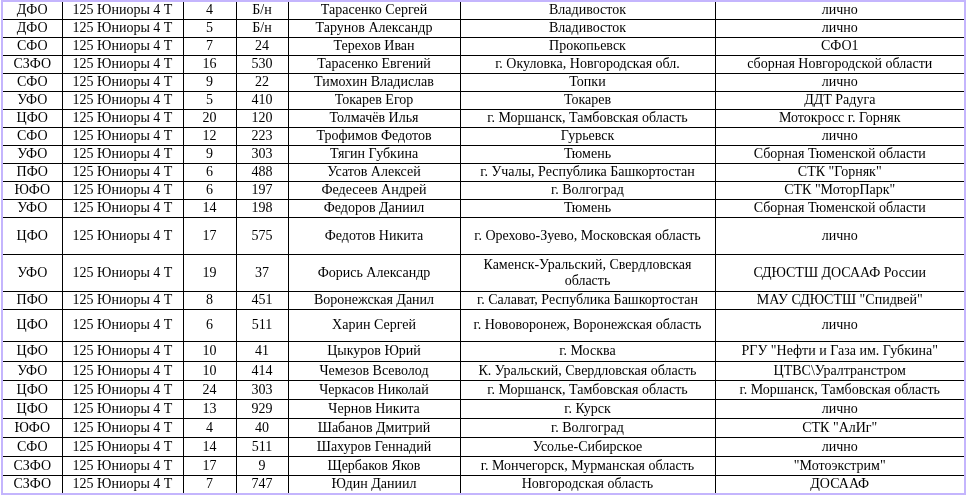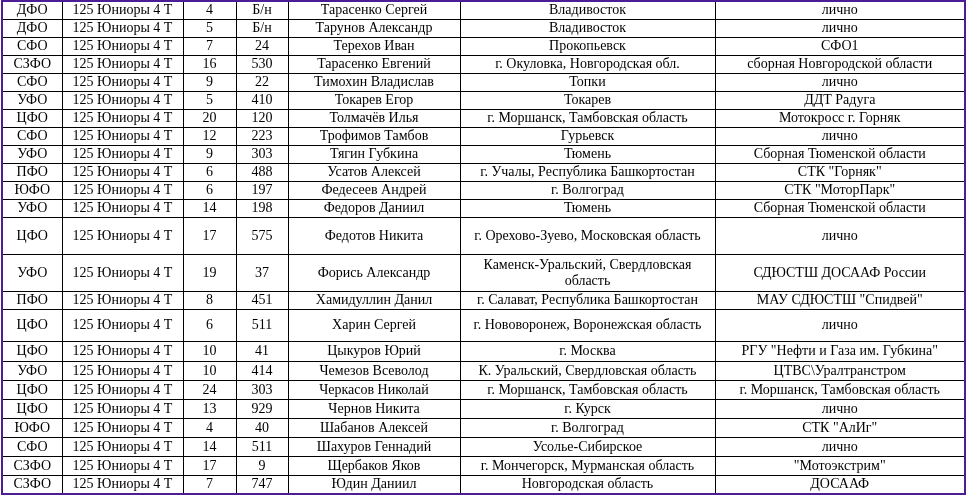--- a/index.html
+++ b/index.html
@@ -12,21 +12,21 @@
     height: 495px;
     font-family: "Liberation Serif", "DejaVu Serif", serif;
     color: #000;
     overflow: hidden;
   }
   table.riders {
     border-collapse: collapse;
     table-layout: fixed;
     width: 963px;
     margin: 0 0 4px 1px;
-    border: 2px solid #4c1d95;
+    border: 2px solid #c4b5fd;
   }
   table.riders td {
     border: 1px solid #000;
     text-align: center;
     vertical-align: middle;
     font-size: 14px;
     line-height: 1.12;
     padding: 0 2px;
     overflow: hidden;
     white-space: normal;
@@ -130,21 +130,21 @@
     <td>Толмачёв Илья</td>
     <td>г. Моршанск, Тамбовская область</td>
     <td>Мотокросс г. Горняк</td>
   </tr>
 
   <tr>
     <td>СФО</td>
     <td>125 Юниоры 4 Т</td>
     <td>12</td>
     <td>223</td>
-    <td>Трофимов Тамбов</td>
+    <td>Трофимов Федотов</td>
     <td>Гурьевск</td>
     <td>лично</td>
   </tr>
 
   <tr>
     <td>УФО</td>
     <td>125 Юниоры 4 Т</td>
     <td>9</td>
     <td>303</td>
     <td>Тягин Губкина</td>
@@ -200,21 +200,21 @@
     <td>Форись Александр</td>
     <td>Каменск-Уральский, Свердловская область</td>
     <td>СДЮСТШ ДОСААФ России</td>
   </tr>
 
   <tr>
     <td>ПФО</td>
     <td>125 Юниоры 4 Т</td>
     <td>8</td>
     <td>451</td>
-    <td>Хамидуллин Данил</td>
+    <td>Воронежская Данил</td>
     <td>г. Салават, Республика Башкортостан</td>
     <td>МАУ СДЮСТШ "Спидвей"</td>
   </tr>
 
   <tr>
     <td>ЦФО</td>
     <td>125 Юниоры 4 Т</td>
     <td>6</td>
     <td>511</td>
     <td>Харин Сергей</td>
@@ -260,21 +260,21 @@
     <td>Чернов Никита</td>
     <td>г. Курск</td>
     <td>лично</td>
   </tr>
 
   <tr>
     <td>ЮФО</td>
     <td>125 Юниоры 4 Т</td>
     <td>4</td>
     <td>40</td>
-    <td>Шабанов Алексей</td>
+    <td>Шабанов Дмитрий</td>
     <td>г. Волгоград</td>
     <td>СТК "АлИг"</td>
   </tr>
 
   <tr>
     <td>СФО</td>
     <td>125 Юниоры 4 Т</td>
     <td>14</td>
     <td>511</td>
     <td>Шахуров Геннадий</td>

